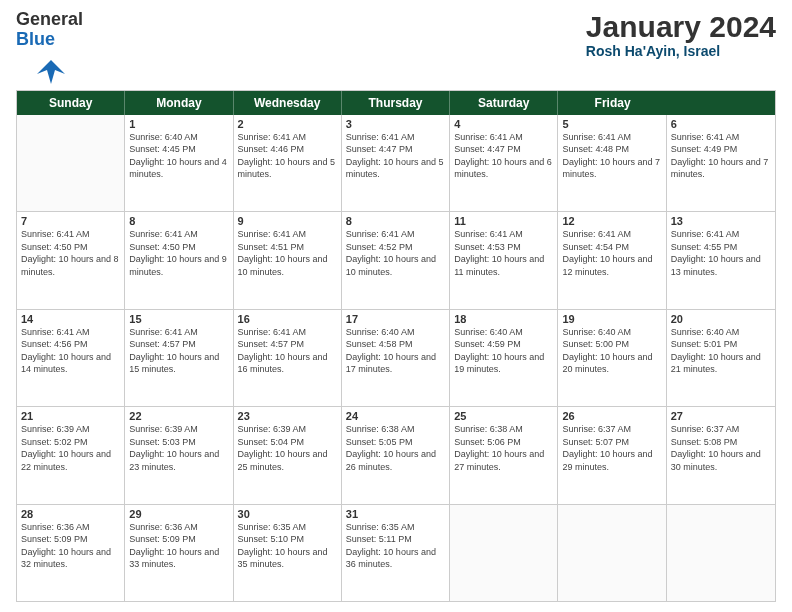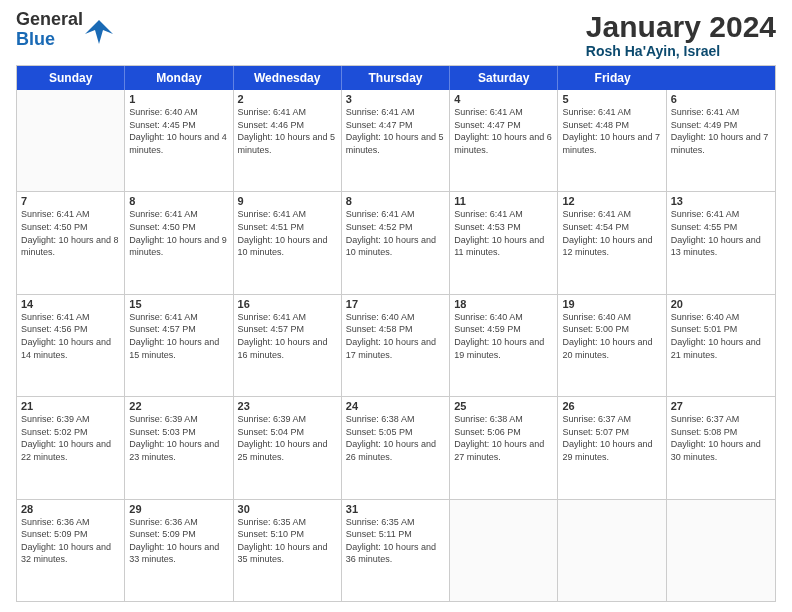--- a/index.html
+++ b/index.html
@@ -19,21 +19,22 @@
     }
     .header {
       display: flex;
       justify-content: space-between;
       align-items: flex-start;
       margin-bottom: 6px;
     }
     .logo {
       display: flex;
       align-items: center;
-      gap: 0;
+      gap: 6px;
+      flex-direction: column;
     }
     .logo-text {
       display: flex;
       flex-direction: column;
       line-height: 1.1;
     }
     .logo-general {
       font-size: 18px;
       font-weight: bold;
       color: #333;
@@ -65,21 +66,21 @@
     }
     .calendar {
       flex: 1;
       display: flex;
       flex-direction: column;
       border: 1px solid #ccc;
     }
     .cal-header {
       display: grid;
       grid-template-columns: repeat(7, 1fr);
-      background: #1d4ed8;
+      background: #14532d;
     }
     .cal-header-cell {
       color: #fff;
       font-weight: bold;
       font-size: 12px;
       text-align: center;
       padding: 5px 2px;
       border-right: 1px solid rgba(255,255,255,0.3);
     }
     .cal-header-cell:last-child { border-right: none; }

